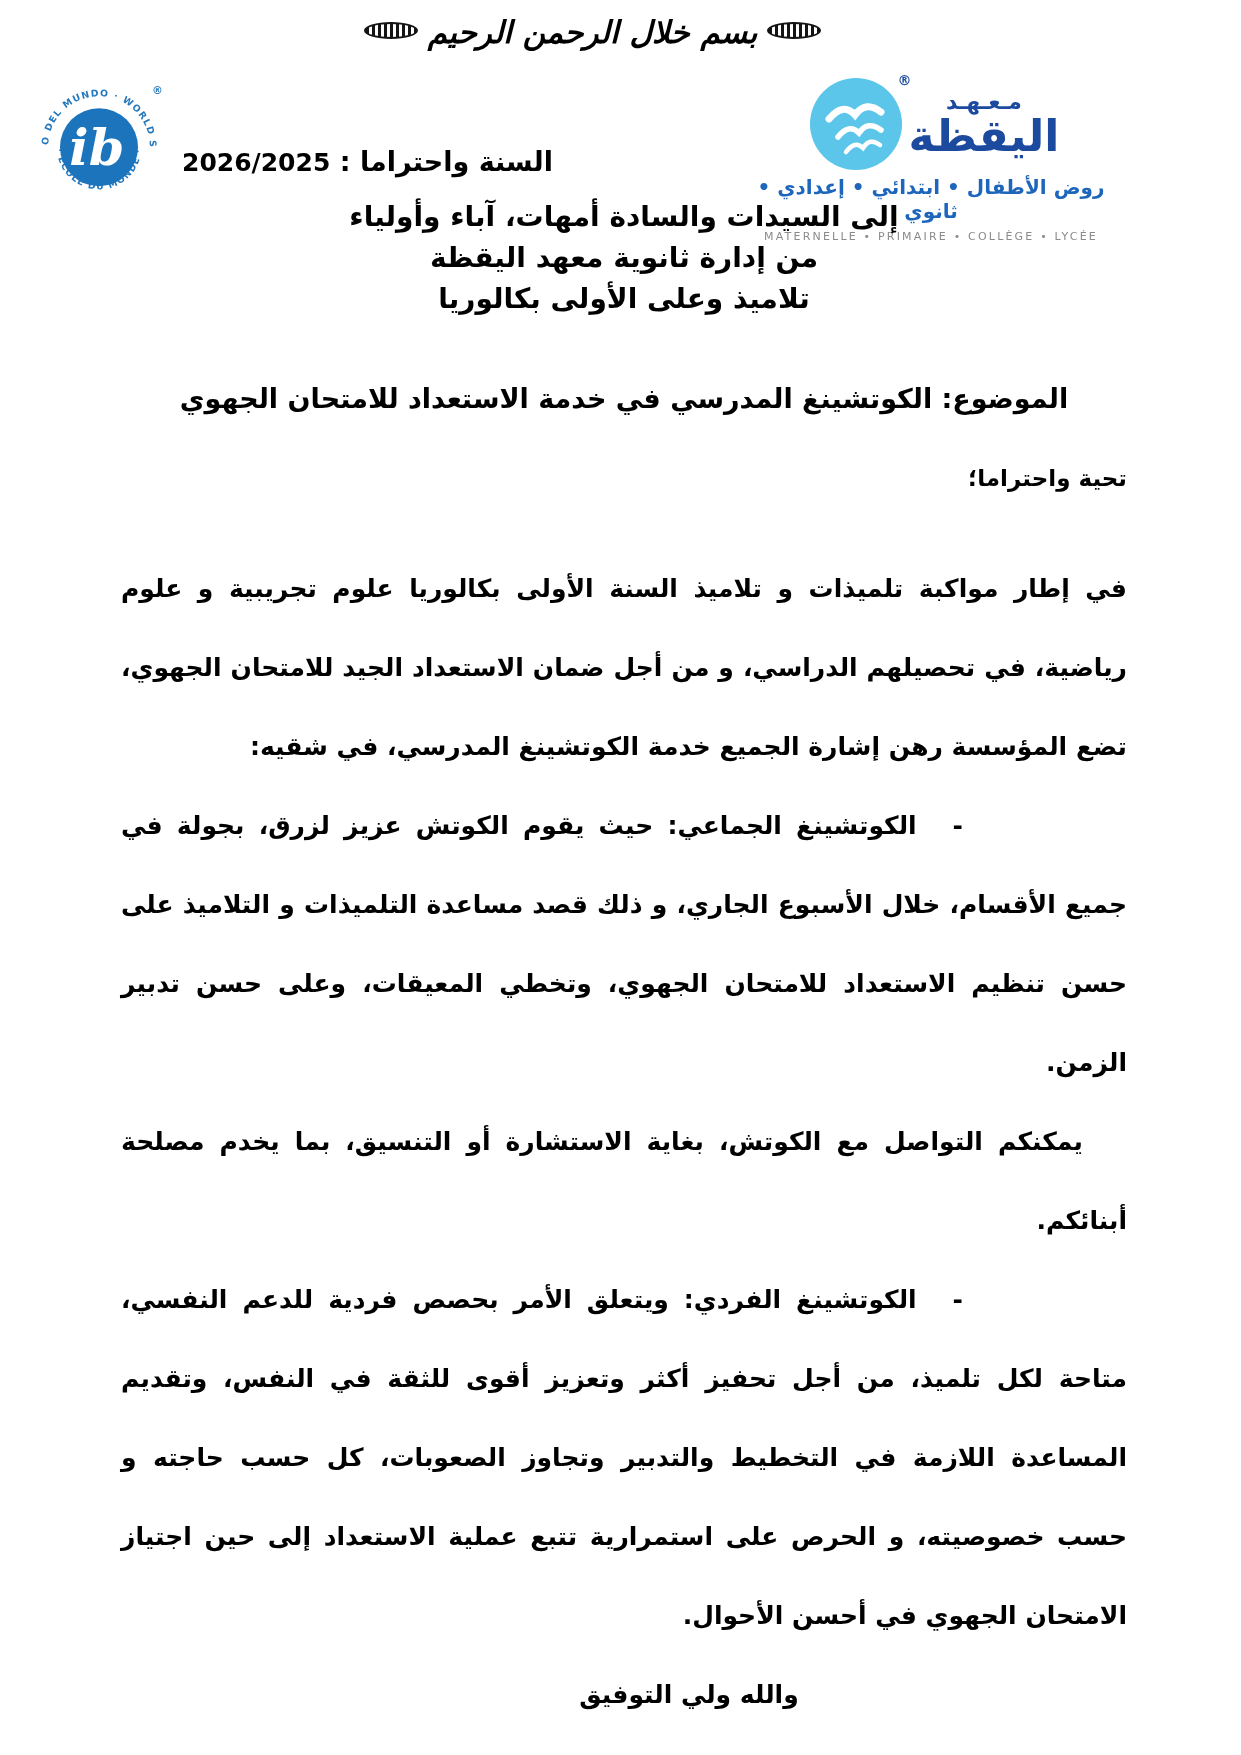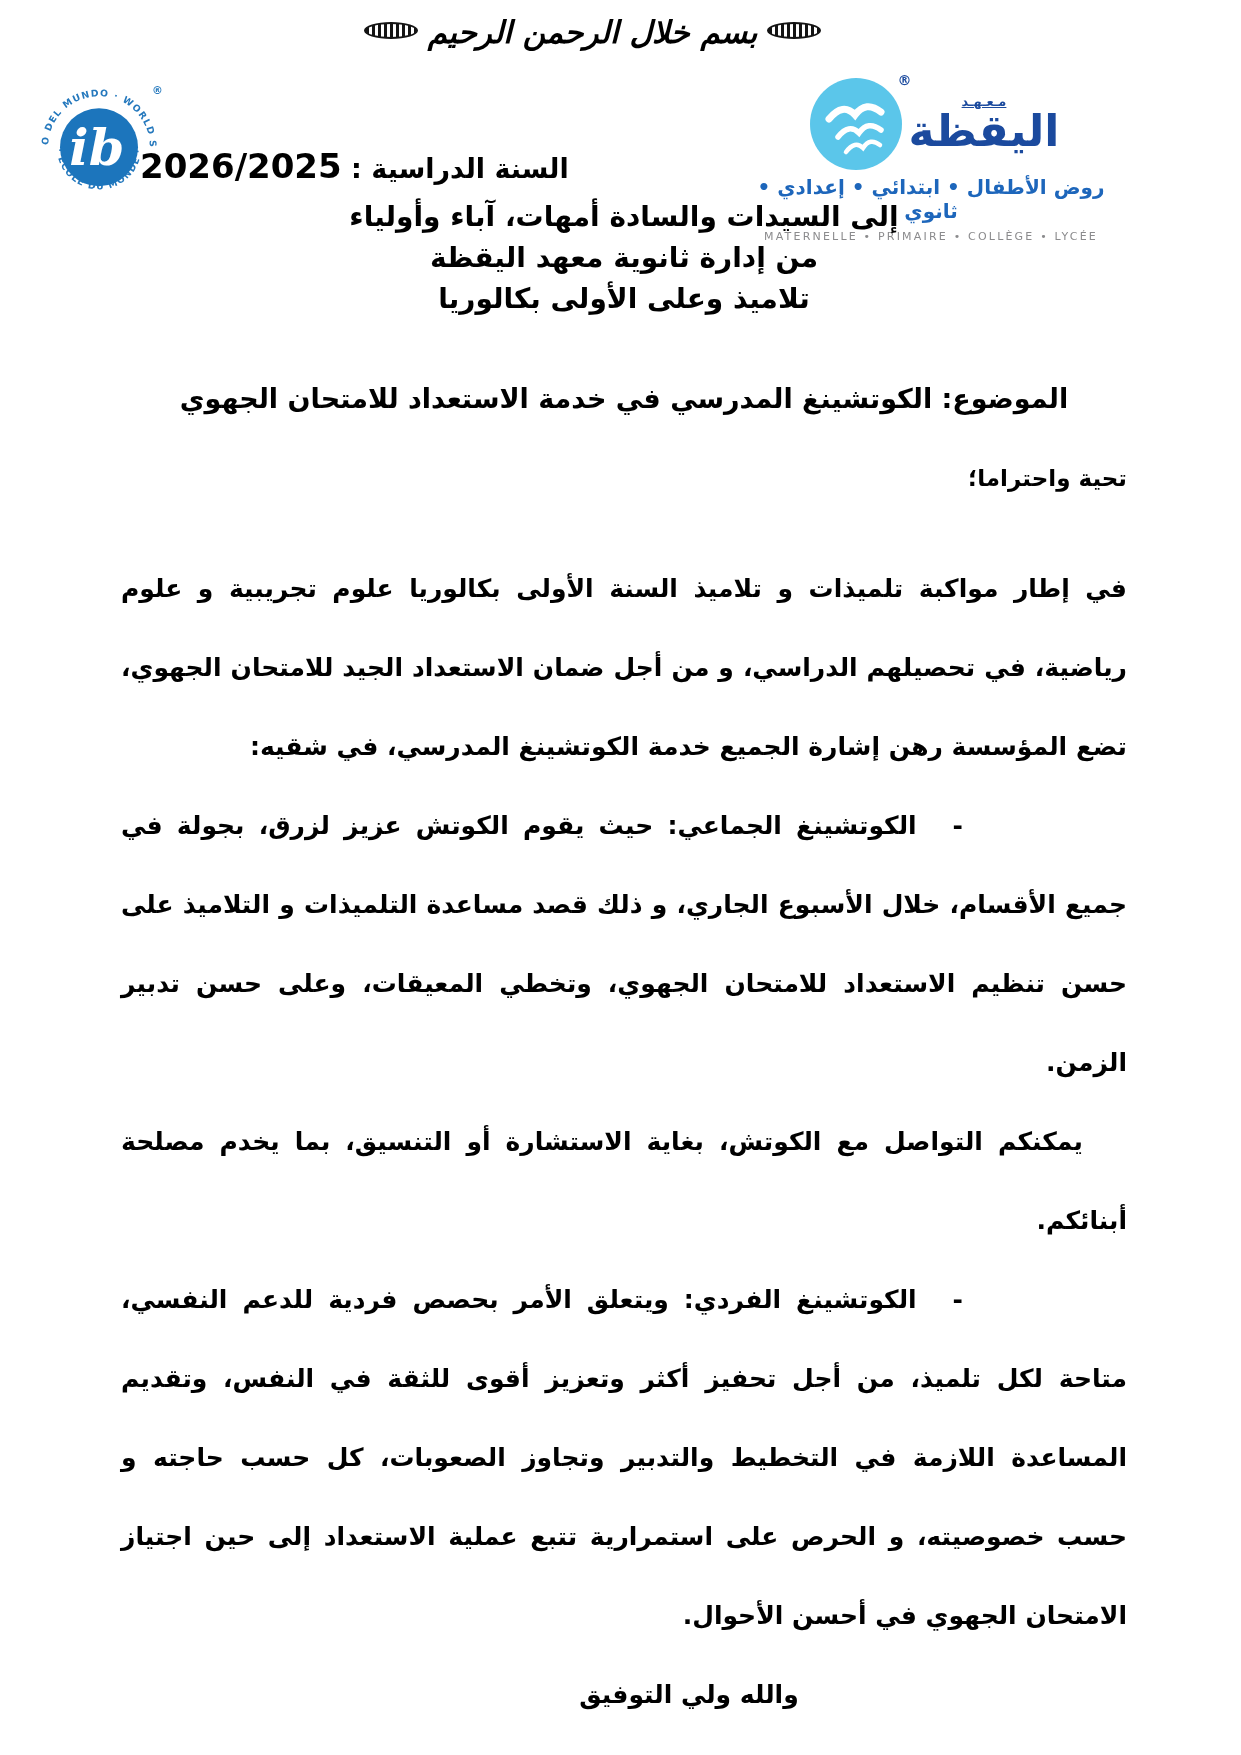--- a/index.html
+++ b/index.html
@@ -32,31 +32,31 @@
   .yakada{position:absolute;left:750px;top:78px;width:362px;}
   .yk-row{display:flex;align-items:center;justify-content:center;}
   .yk-en{text-align:left;color:#1b4a9e;line-height:1.05;}
   .yk-inst{font-size:21px;font-weight:500;}
   .yk-name{font-size:29px;font-weight:bold;letter-spacing:.5px;}
   .yk-circle{width:92px;height:92px;margin:0 7px;position:relative;flex:0 0 auto;}
   .bird{fill:none;stroke:#ffffff;stroke-linecap:round;}
   .b1{stroke-width:7px;} .b2{stroke-width:5.5px;} .b3{stroke-width:4.5px;}
   .yk-reg{position:absolute;top:-6px;right:-10px;color:#1b4a9e;font-size:14px;font-weight:bold;}
   .yk-ar{color:#1b4a9e;text-align:center;line-height:1;direction:rtl;}
-  .yk-ar-small{font-size:13px;font-weight:bold;letter-spacing:1px;margin-bottom:1px;text-decoration:underline;}
+  .yk-ar-small{font-size:22px;font-weight:bold;letter-spacing:1px;margin-bottom:1px;}
   .yk-ar-big{font-size:44px;font-weight:bold;}
   .yk-tag-ar{direction:rtl;color:#1d66bb;font-size:20px;font-weight:bold;text-align:center;margin-top:5px;}
   .yk-tag-fr{color:#8b8b8d;font-size:11px;font-weight:500;letter-spacing:2.2px;text-align:center;margin-top:7px;}
 
   
   .year{
     position:absolute;left:140px;top:146px;direction:rtl;
     font-size:27px;font-weight:bold;white-space:nowrap;
   }
-  .year .num{font-size:34px;}
+  .year .num{font-size:25px;margin-left:42px;}
 
   
   .letter{position:absolute;left:121px;top:196px;width:1006px;direction:rtl;font-weight:bold;}
   .heading{text-align:center;font-size:28px;line-height:41px;}
   .subject{text-align:center;font-size:27px;line-height:40px;margin-top:60px;}
   .greeting{text-align:right;font-size:23px;margin-top:46px;}
   p{margin:0;}
   .body-text{font-size:25px;line-height:79px;text-align:justify;text-justify:inter-word;}
   .intro{margin-top:58px;}
   .bullet{text-indent:82px;}
@@ -106,21 +106,21 @@
       <div class="yk-ar">
         <div class="yk-ar-small">مـعـهـد</div>
         <div class="yk-ar-big">اليقظة</div>
       </div>
     </div>
     <div class="yk-tag-ar">روض الأطفال • ابتدائي • إعدادي • ثانوي</div>
     <div class="yk-tag-fr">MATERNELLE • PRIMAIRE • COLLÈGE • LYCÉE</div>
   </div>
 
   <div class="year">
-    <span>السنة الدراسية :</span>
+    <span>السنة واحتراما :</span>
     <span class="num">2026/2025</span>
   </div>
 
   <div class="letter">
 
     <div class="heading">
       <div>إلى السيدات والسادة أمهات، آباء وأولياء</div>
       <div>من إدارة ثانوية معهد اليقظة</div>
       <div>تلاميذ وعلى الأولى بكالوريا</div>
     </div>

